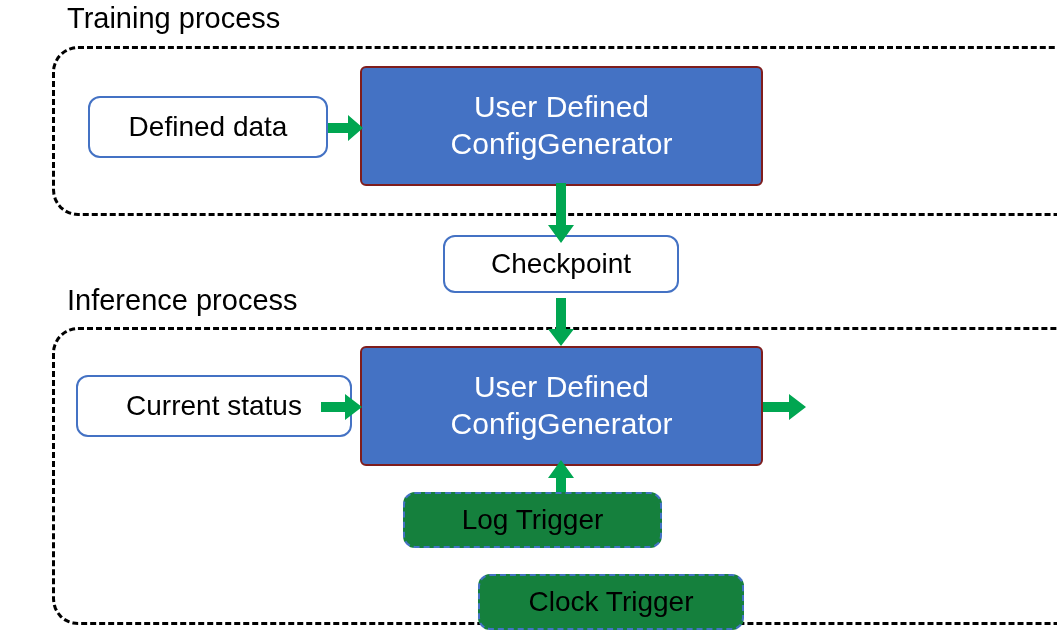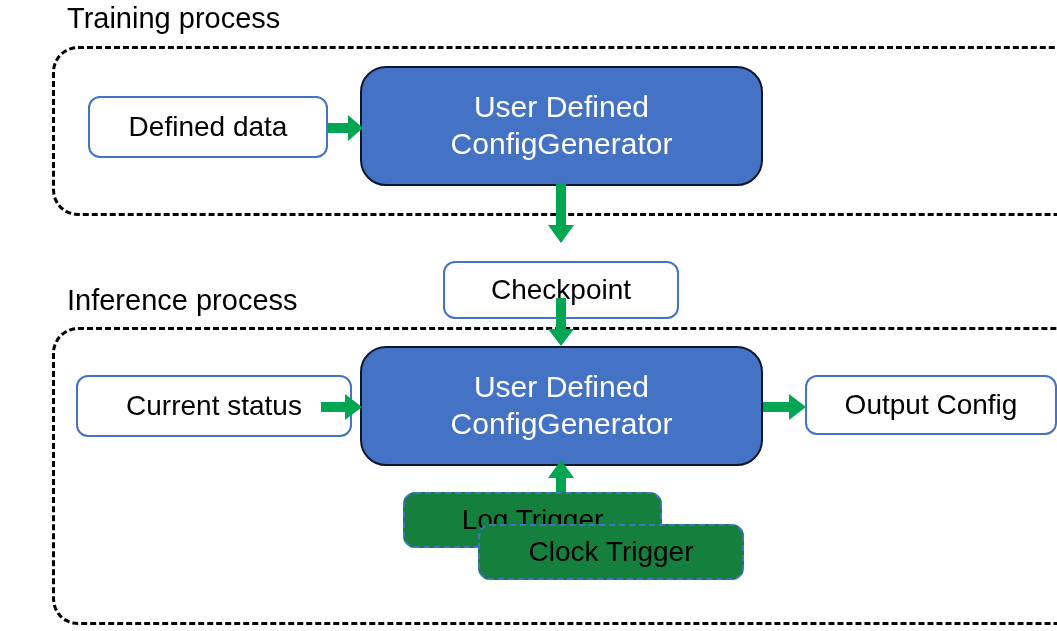--- a/index.html
+++ b/index.html
@@ -60,46 +60,46 @@
     border: 2px solid #4472C4;
     border-radius: 12px;
     color: #000000;
     font-size: 28px;
     line-height: 1.15;
   }
 
   
   .node-process {
     background: #4472C4;
-    border: 2px solid #0f172a;
-    border-radius: 26px;
+    border: 2px solid #7f1d1d;
+    border-radius: 6px;
     color: #ffffff;
     font-size: 30px;
     line-height: 1.22;
   }
 
   
   .node-trigger {
     background: #15803d;
     border: 2px dashed #4472C4;
     border-radius: 12px;
     color: #000000;
     font-size: 28px;
     line-height: 1.15;
   }
 
   
   #node-training-data   { left: 40px;  top: 96px;  width: 240px; height: 62px; }
   #node-train-generator { left: 312px; top: 66px;  width: 403px; height: 120px; }
-  #node-checkpoint      { left: 395px; top: 261px; width: 236px; height: 58px; }
+  #node-checkpoint      { left: 395px; top: 235px; width: 236px; height: 58px; }
   #node-current-status  { left: 28px;  top: 375px; width: 276px; height: 62px; }
   #node-infer-generator { left: 312px; top: 346px; width: 403px; height: 120px; }
   #node-output-config   { left: 757px; top: 375px; width: 252px; height: 60px; }
   #node-log-trigger     { left: 355px; top: 492px; width: 259px; height: 56px;  z-index: 2; }
-  #node-clock-trigger   { left: 430px; top: 524px; width: 266px; height: 56px;  z-index: 3; text-align: right; }
+  #node-clock-trigger   { left: 430px; top: 574px; width: 266px; height: 56px;  z-index: 3; text-align: right; }
 
   
   .arrow {
     position: absolute;
   }
   .arrow svg { display: block; }
 
   #arrow-training-data-to-generator { left: 280px; top: 112px; }
   #arrow-generator-to-checkpoint    { left: 497px; top: 183px; }
   #arrow-checkpoint-to-generator    { left: 497px; top: 298px; }
@@ -133,21 +133,20 @@
 
   <div class="node node-plain" id="node-current-status">Current status</div>
 
   <div class="node node-process" id="node-infer-generator">
     <div>
       <div>User Defined</div>
       <div>ConfigGenerator</div>
     </div>
   </div>
 
-  <div class="node node-plain" id="node-output-config">Output Config</div>
 
   <div class="node node-trigger" id="node-log-trigger">Log Trigger</div>
 
   <div class="node node-trigger" id="node-clock-trigger">Clock Trigger</div>
 
   <div class="arrow" id="arrow-training-data-to-generator">
     <svg width="36" height="32" viewBox="0 0 36 32">
       <path d="M0 11 H20 V3 L35 16 L20 29 V21 H0 Z" fill="#00A651"></path>
     </svg>
   </div>

